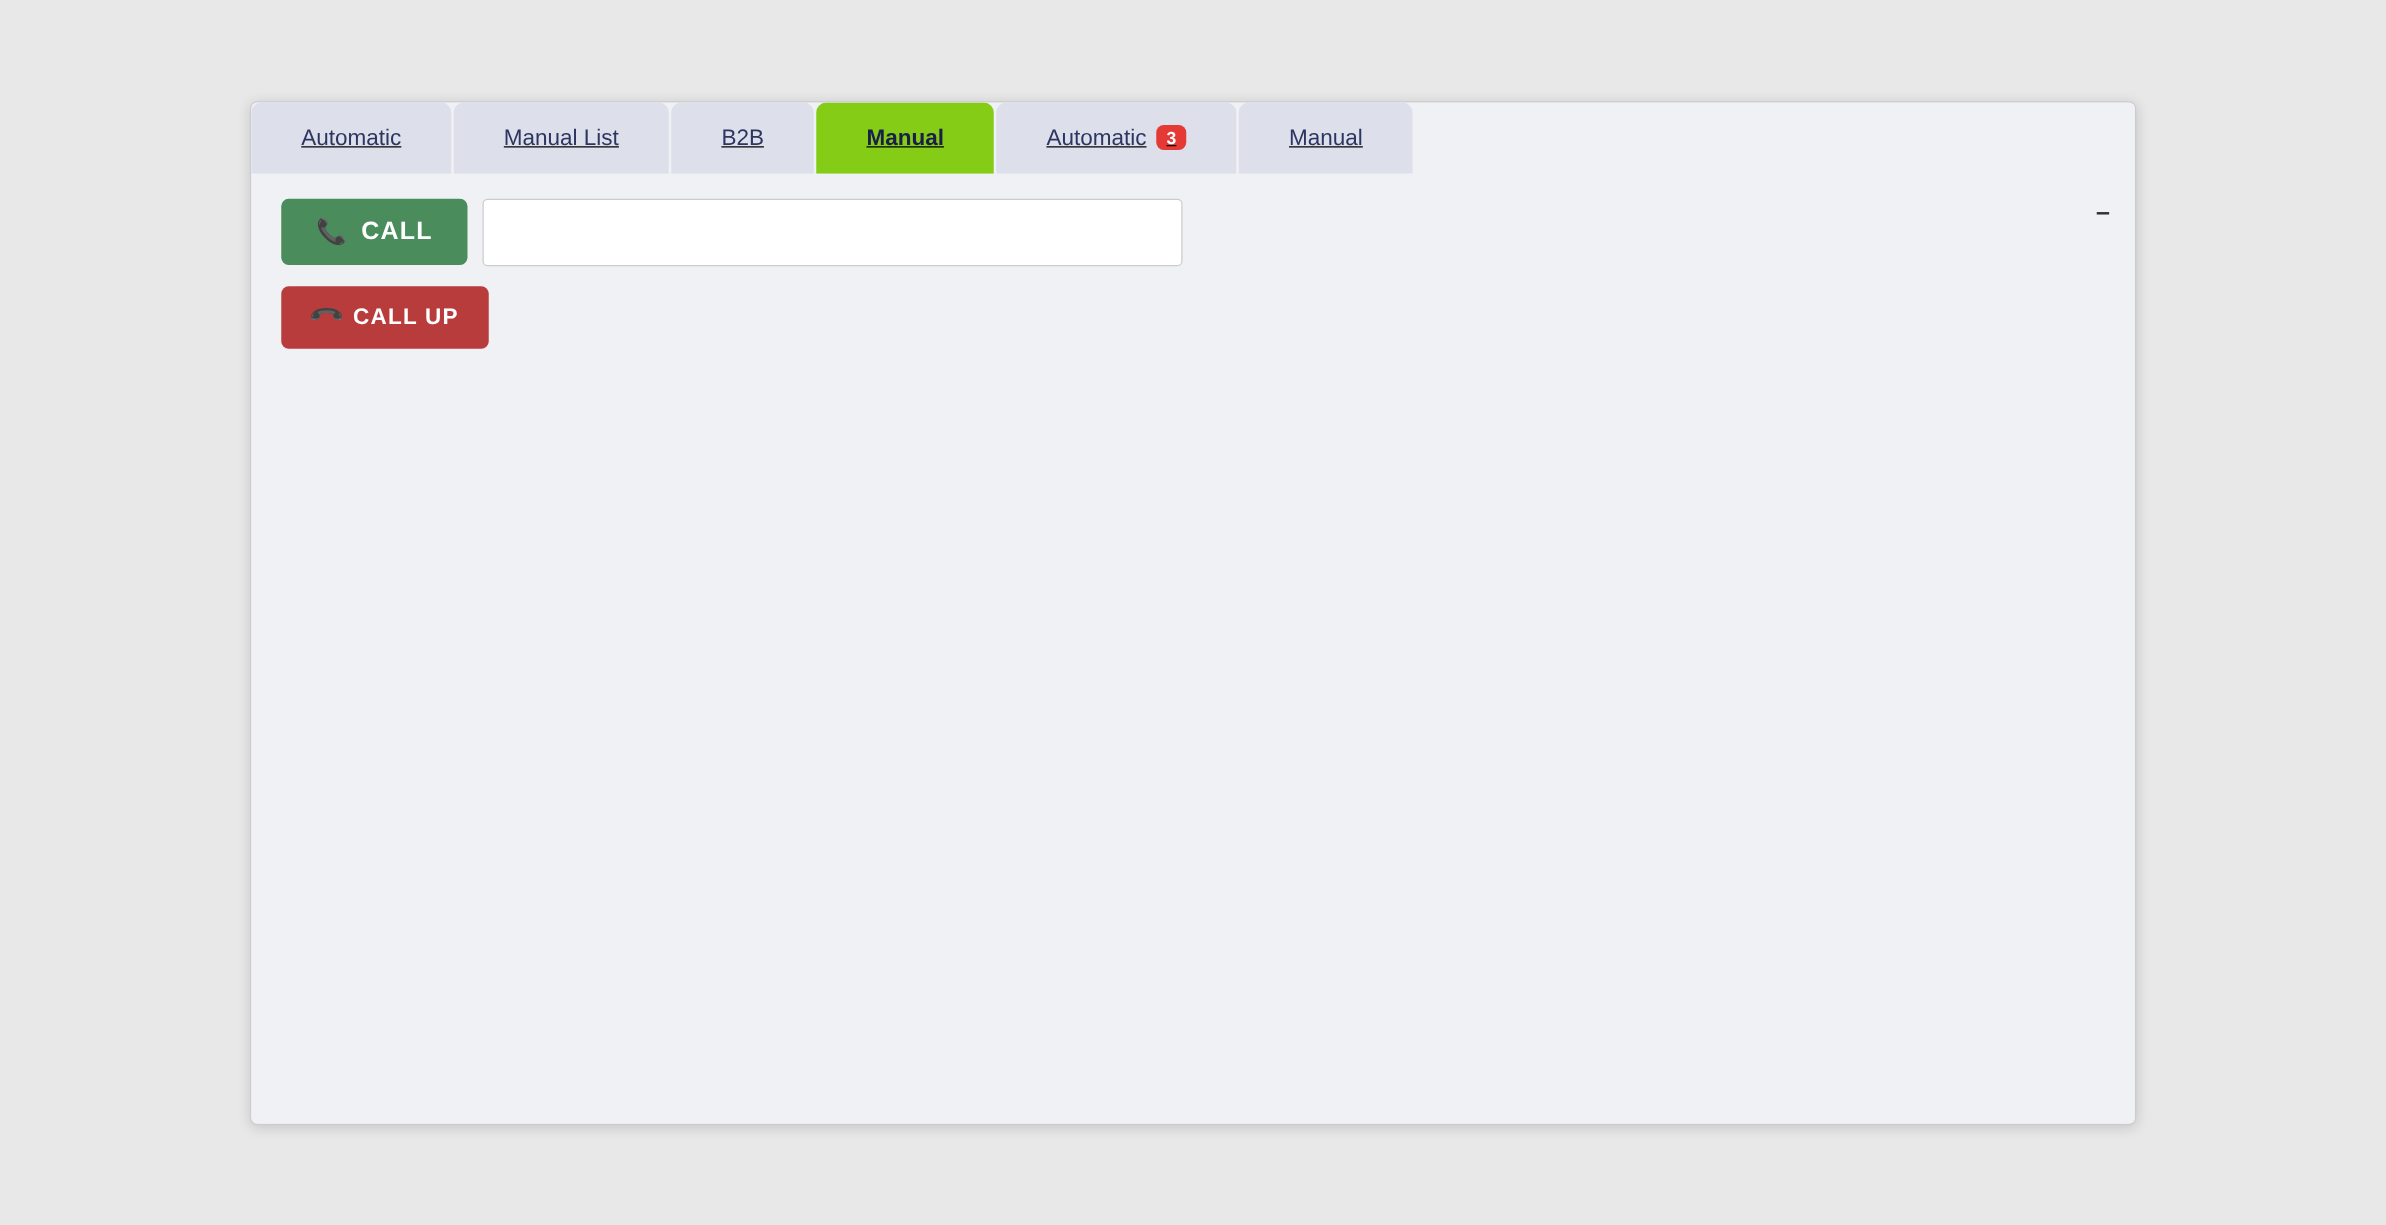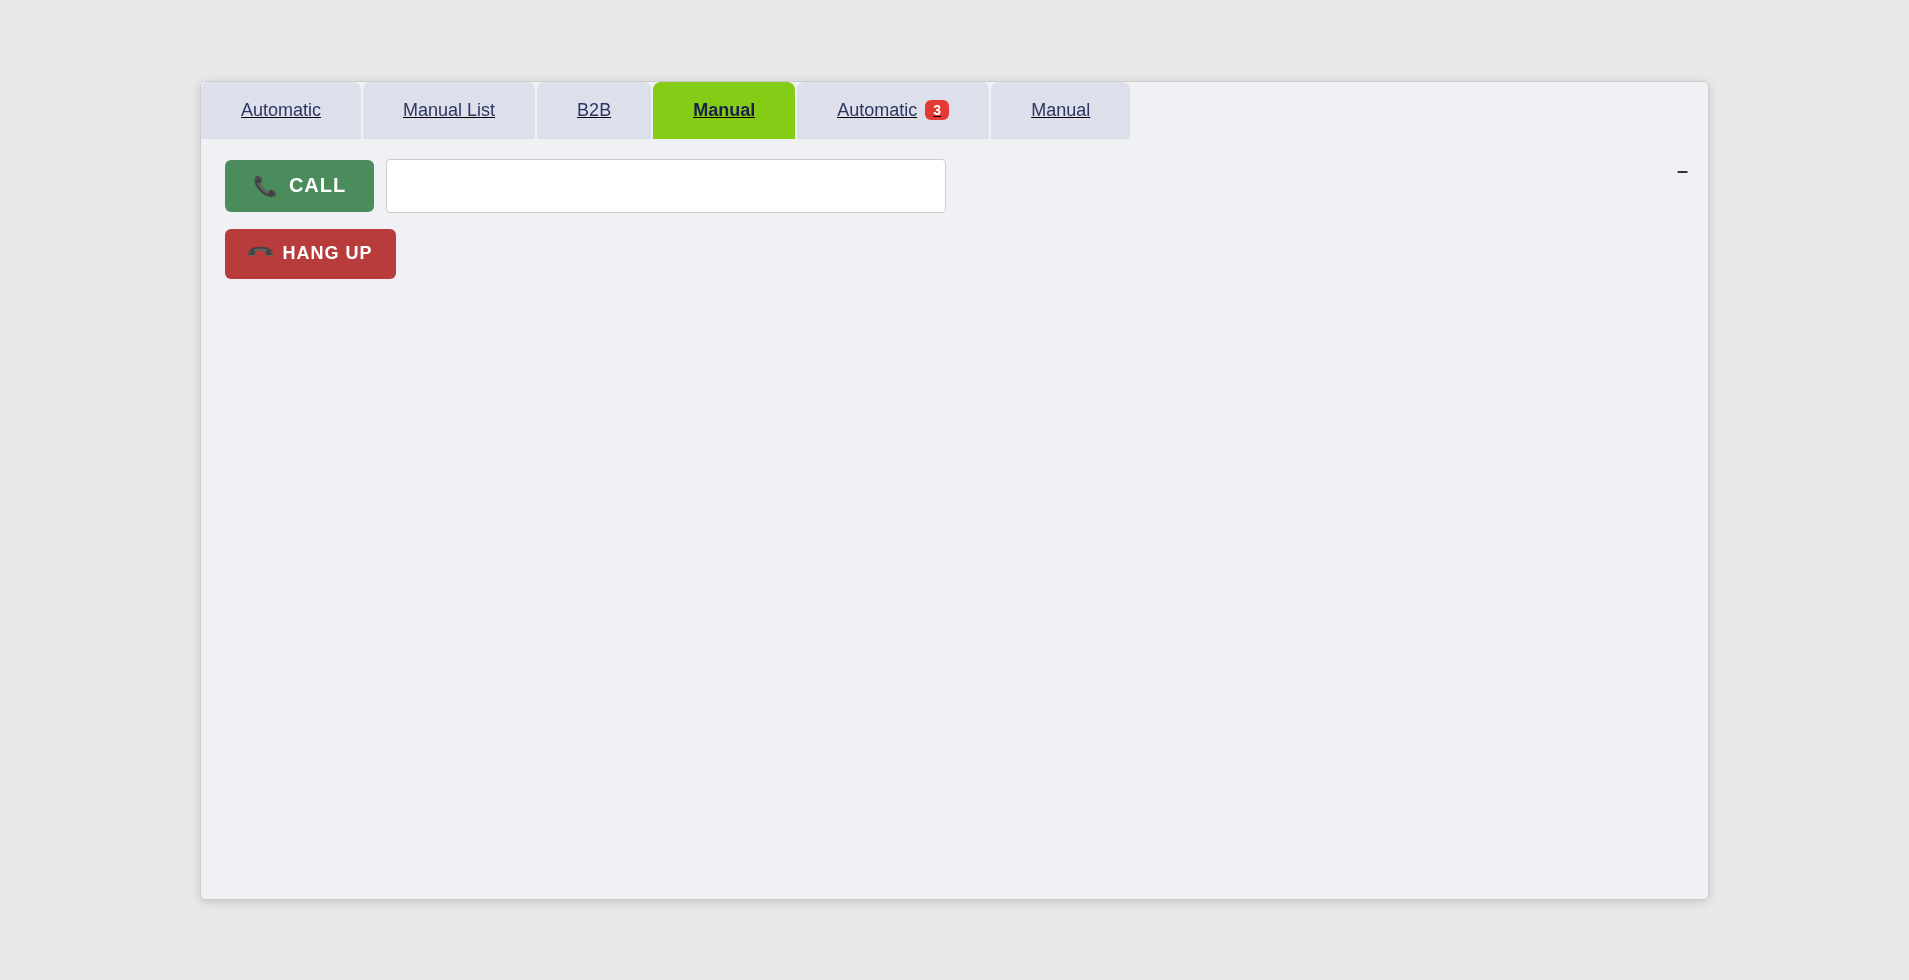--- a/index.html
+++ b/index.html
@@ -175,18 +175,18 @@
     <div class="top-row">
       <button class="call-button">
         <span class="phone-icon">📞</span>
         <span>CALL</span>
       </button>
       <input class="phone-input" type="text" placeholder="" style="">
     </div>
     <div>
       <button class="hang-up-button">
         <span class="phone-icon" style="transform: rotate(135deg); display:inline-block;">📞</span>
-        <span>HANG UP</span>
+        <span>CALL UP</span>
       </button>
     </div>
     <button class="minimize-btn">–</button>
   </div>
 </div>
 
 </body></html>

